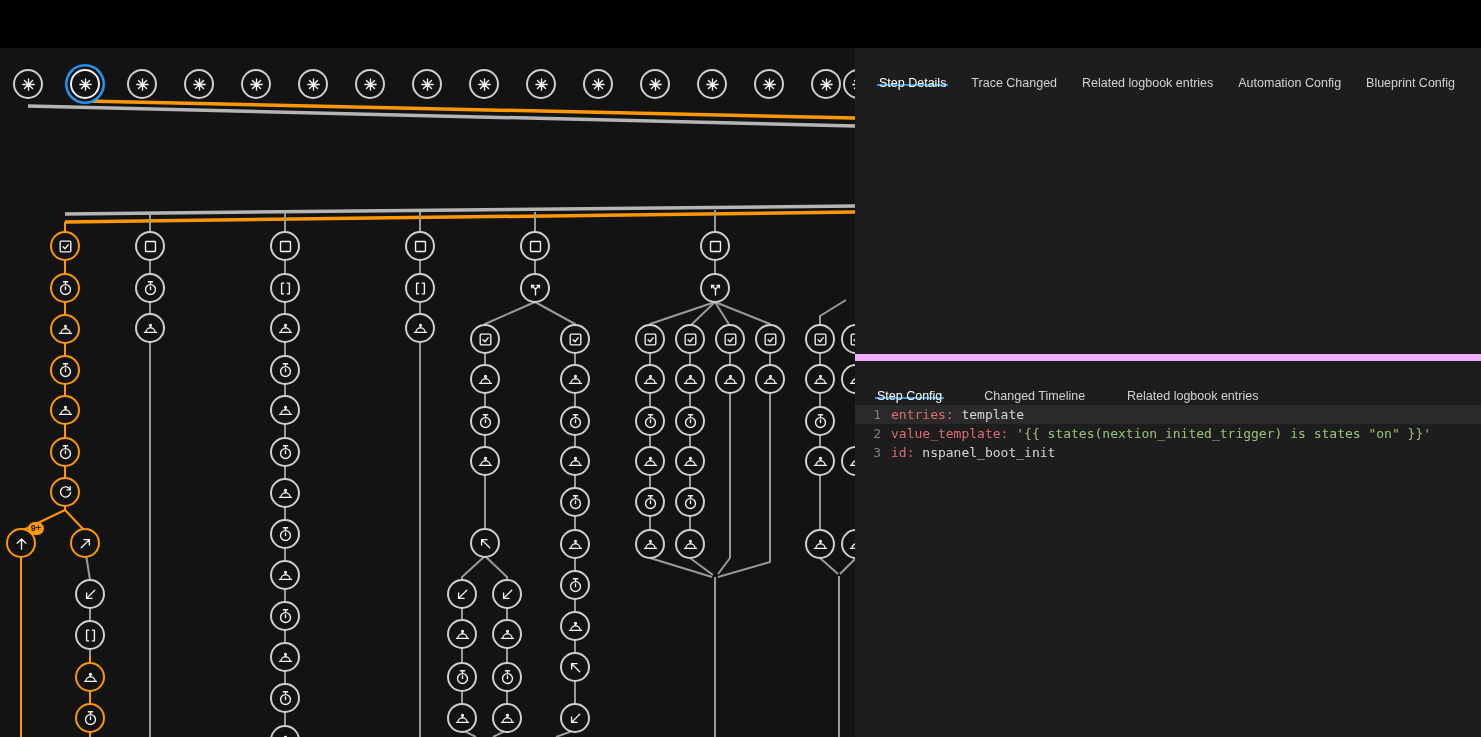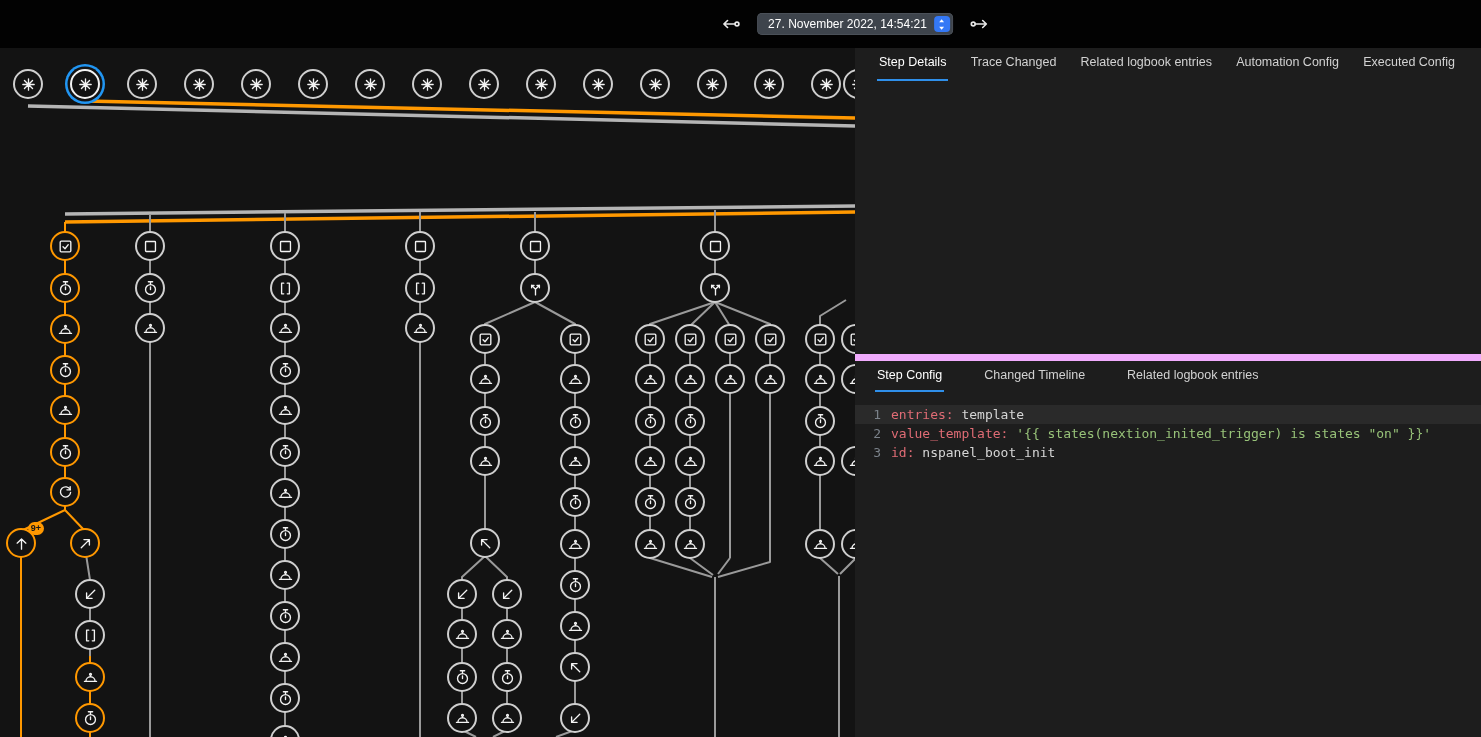--- a/index.html
+++ b/index.html
@@ -22,63 +22,39 @@
   .gnode{position:absolute;width:30px;height:30px;border-radius:50%;background:#131313;border:2.5px solid #cfcfcf;box-sizing:border-box;display:flex;align-items:center;justify-content:center;color:#f3f3f3;cursor:pointer;z-index:5;}
   .gnode .nicon{display:flex;align-items:center;justify-content:center;}
   .gnode svg{width:17px;height:17px;stroke:currentColor;fill:none;stroke-width:1.9;stroke-linecap:round;stroke-linejoin:round;}
   .gnode.active{border-color:#ff9800;}
   .gnode.selected{border-color:#f2f2f2;box-shadow:0 0 0 2.5px #131313,0 0 0 5px #2196f3;}
   .gbadge{position:absolute;top:-8px;right:-10px;background:#ff9800;color:#161616;font-size:9px;font-weight:700;line-height:11px;padding:1px 3px;border-radius:7px;}
 
   
   .panel{position:absolute;left:855px;top:48px;width:626px;height:689px;background:#1d1d1d;color:#e4e4e4;}
   .tabs{display:flex;align-items:stretch;}
-  .tab{font-size:12.5px;color:#d2d2d2;padding:7px 2px 8px;border-bottom:2px solid transparent;cursor:pointer;white-space:nowrap;text-align:center;}
+  .tab{font-size:12.5px;color:#d2d2d2;padding:28px 2px 8px;border-bottom:2px solid transparent;cursor:pointer;white-space:nowrap;text-align:center;}
   .tab.active{color:#fff;border-bottom-color:#2f8fea;}
   .tabs-top{justify-content:space-between;padding:0 24px 0 22px;height:33px;box-sizing:border-box;}
   .executed{font-size:14.5px;color:#ededed;margin:23px 0 0 20px;}
   .config{position:absolute;left:0;top:306px;right:0;bottom:0;border-top:7px solid #f0abfc;}
   .tabs-config{justify-content:flex-start;gap:38px;padding:0 0 0 20px;height:31px;box-sizing:border-box;}
   .code{margin-top:13px;font-family:"DejaVu Sans Mono","Liberation Mono",monospace;font-size:13px;}
   .line{display:flex;height:19px;line-height:19px;white-space:pre;}
   .line.active{background:rgba(255,255,255,.06);}
   .ln{flex:none;width:26px;text-align:right;padding-right:10px;color:#7b828a;user-select:none;}
   .tok-key{color:#e06c75;}
   .tok-plain{color:#d6d6d6;text-align:right;}
   .tok-string{color:#98c379;}
 </style>
 </head>
 <body>
 
 <div class="app">
 
-  <header class="topbar">
-    <div class="run-nav">
-      <button class="icon-btn">
-        <svg viewBox="0 0 24 24">
-            <circle cx="19.5" cy="12" r="2.1"></circle>
-            <path d="M17.4 12H5.2M9.2 8.2L5.2 12l4 3.8"></path>
-          </svg>
-      </button>
-      <div class="run-select">
-        <span class="val">27. November 2022, 14:54:21</span>
-        <span class="stepper">
-          <svg viewBox="0 0 10 16">
-              <path d="M5 1.5L2 5.2h6zM5 14.5l3-3.7H2z" fill="#ffffff"></path>
-            </svg>
-        </span>
-      </div>
-      <button class="icon-btn">
-        <svg viewBox="0 0 24 24">
-            <circle cx="4.5" cy="12" r="2.1"></circle>
-            <path d="M6.6 12h12.2M14.8 8.2l4 3.8-4 3.8"></path>
-          </svg>
-      </button>
-    </div>
-  </header>
 
   <main class="graph" id="graph">
     <svg class="edges" id="edges">
         <path d="M28 58 L855 78" fill="none" stroke="#b5b5b5" stroke-width="3.5" stroke-linejoin="round"></path>
         <path d="M85 53 L855 70" fill="none" stroke="#ff9800" stroke-width="3.5" stroke-linejoin="round"></path>
         <path d="M65 166 L855 158" fill="none" stroke="#b5b5b5" stroke-width="3.5" stroke-linejoin="round"></path>
         <path d="M65 174 L855 164" fill="none" stroke="#ff9800" stroke-width="3.5" stroke-linejoin="round"></path>
         <path d="M150 166 L150 198" fill="none" stroke="#9a9a9a" stroke-width="2" stroke-linejoin="round"></path>
         <path d="M285 165 L285 198" fill="none" stroke="#9a9a9a" stroke-width="2" stroke-linejoin="round"></path>
         <path d="M420 164 L420 198" fill="none" stroke="#9a9a9a" stroke-width="2" stroke-linejoin="round"></path>
@@ -895,21 +871,21 @@
         </span>
       </div>
     </main>
 
   <aside class="panel">
     <nav class="tabs tabs-top" id="tabs-top">
         <div class="tab active">Step Details</div>
         <div class="tab">Trace Changed</div>
         <div class="tab">Related logbook entries</div>
         <div class="tab">Automation Config</div>
-        <div class="tab">Executed Config</div>
+        <div class="tab">Blueprint Config</div>
       </nav>
 
     <section class="config">
       <nav class="tabs tabs-config" id="tabs-config">
           <div class="tab active">Step Config</div>
           <div class="tab">Changed Timeline</div>
           <div class="tab">Related logbook entries</div>
         </nav>
       <div class="code" id="code">
           <div class="line active"><span class="ln">1</span><span class="tok-key">entries:</span><span class="tok-plain"> template</span></div>

